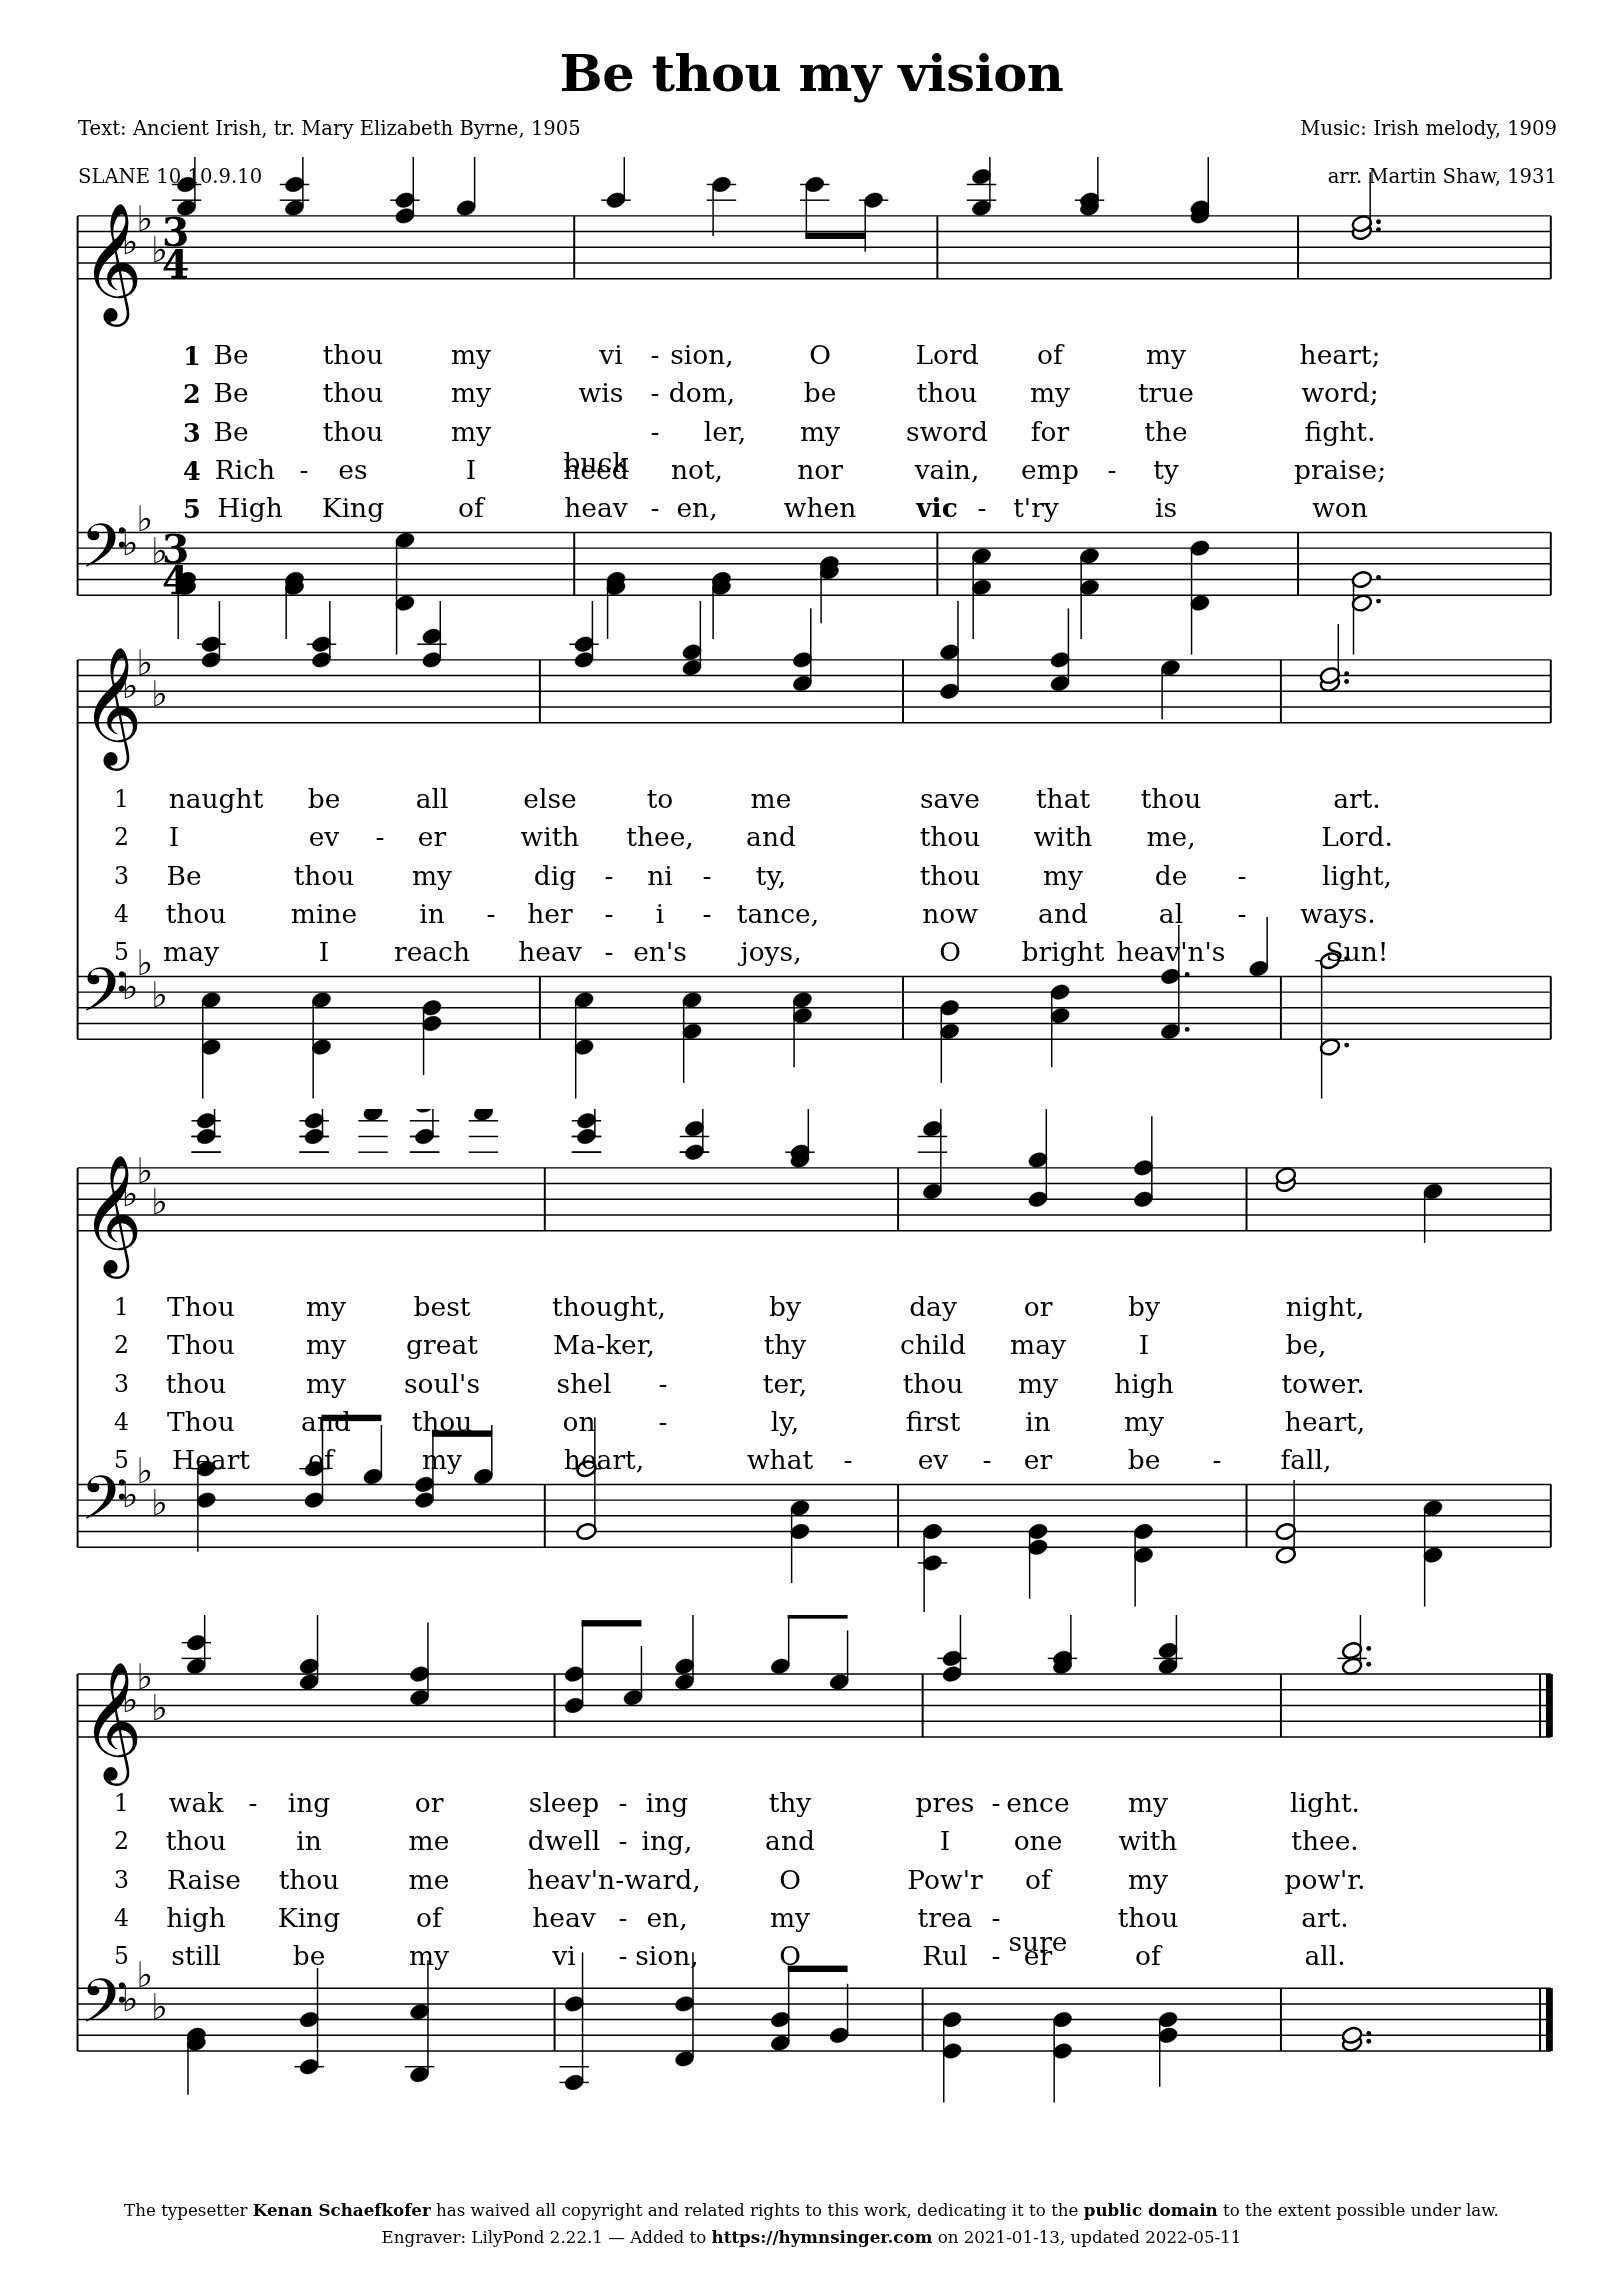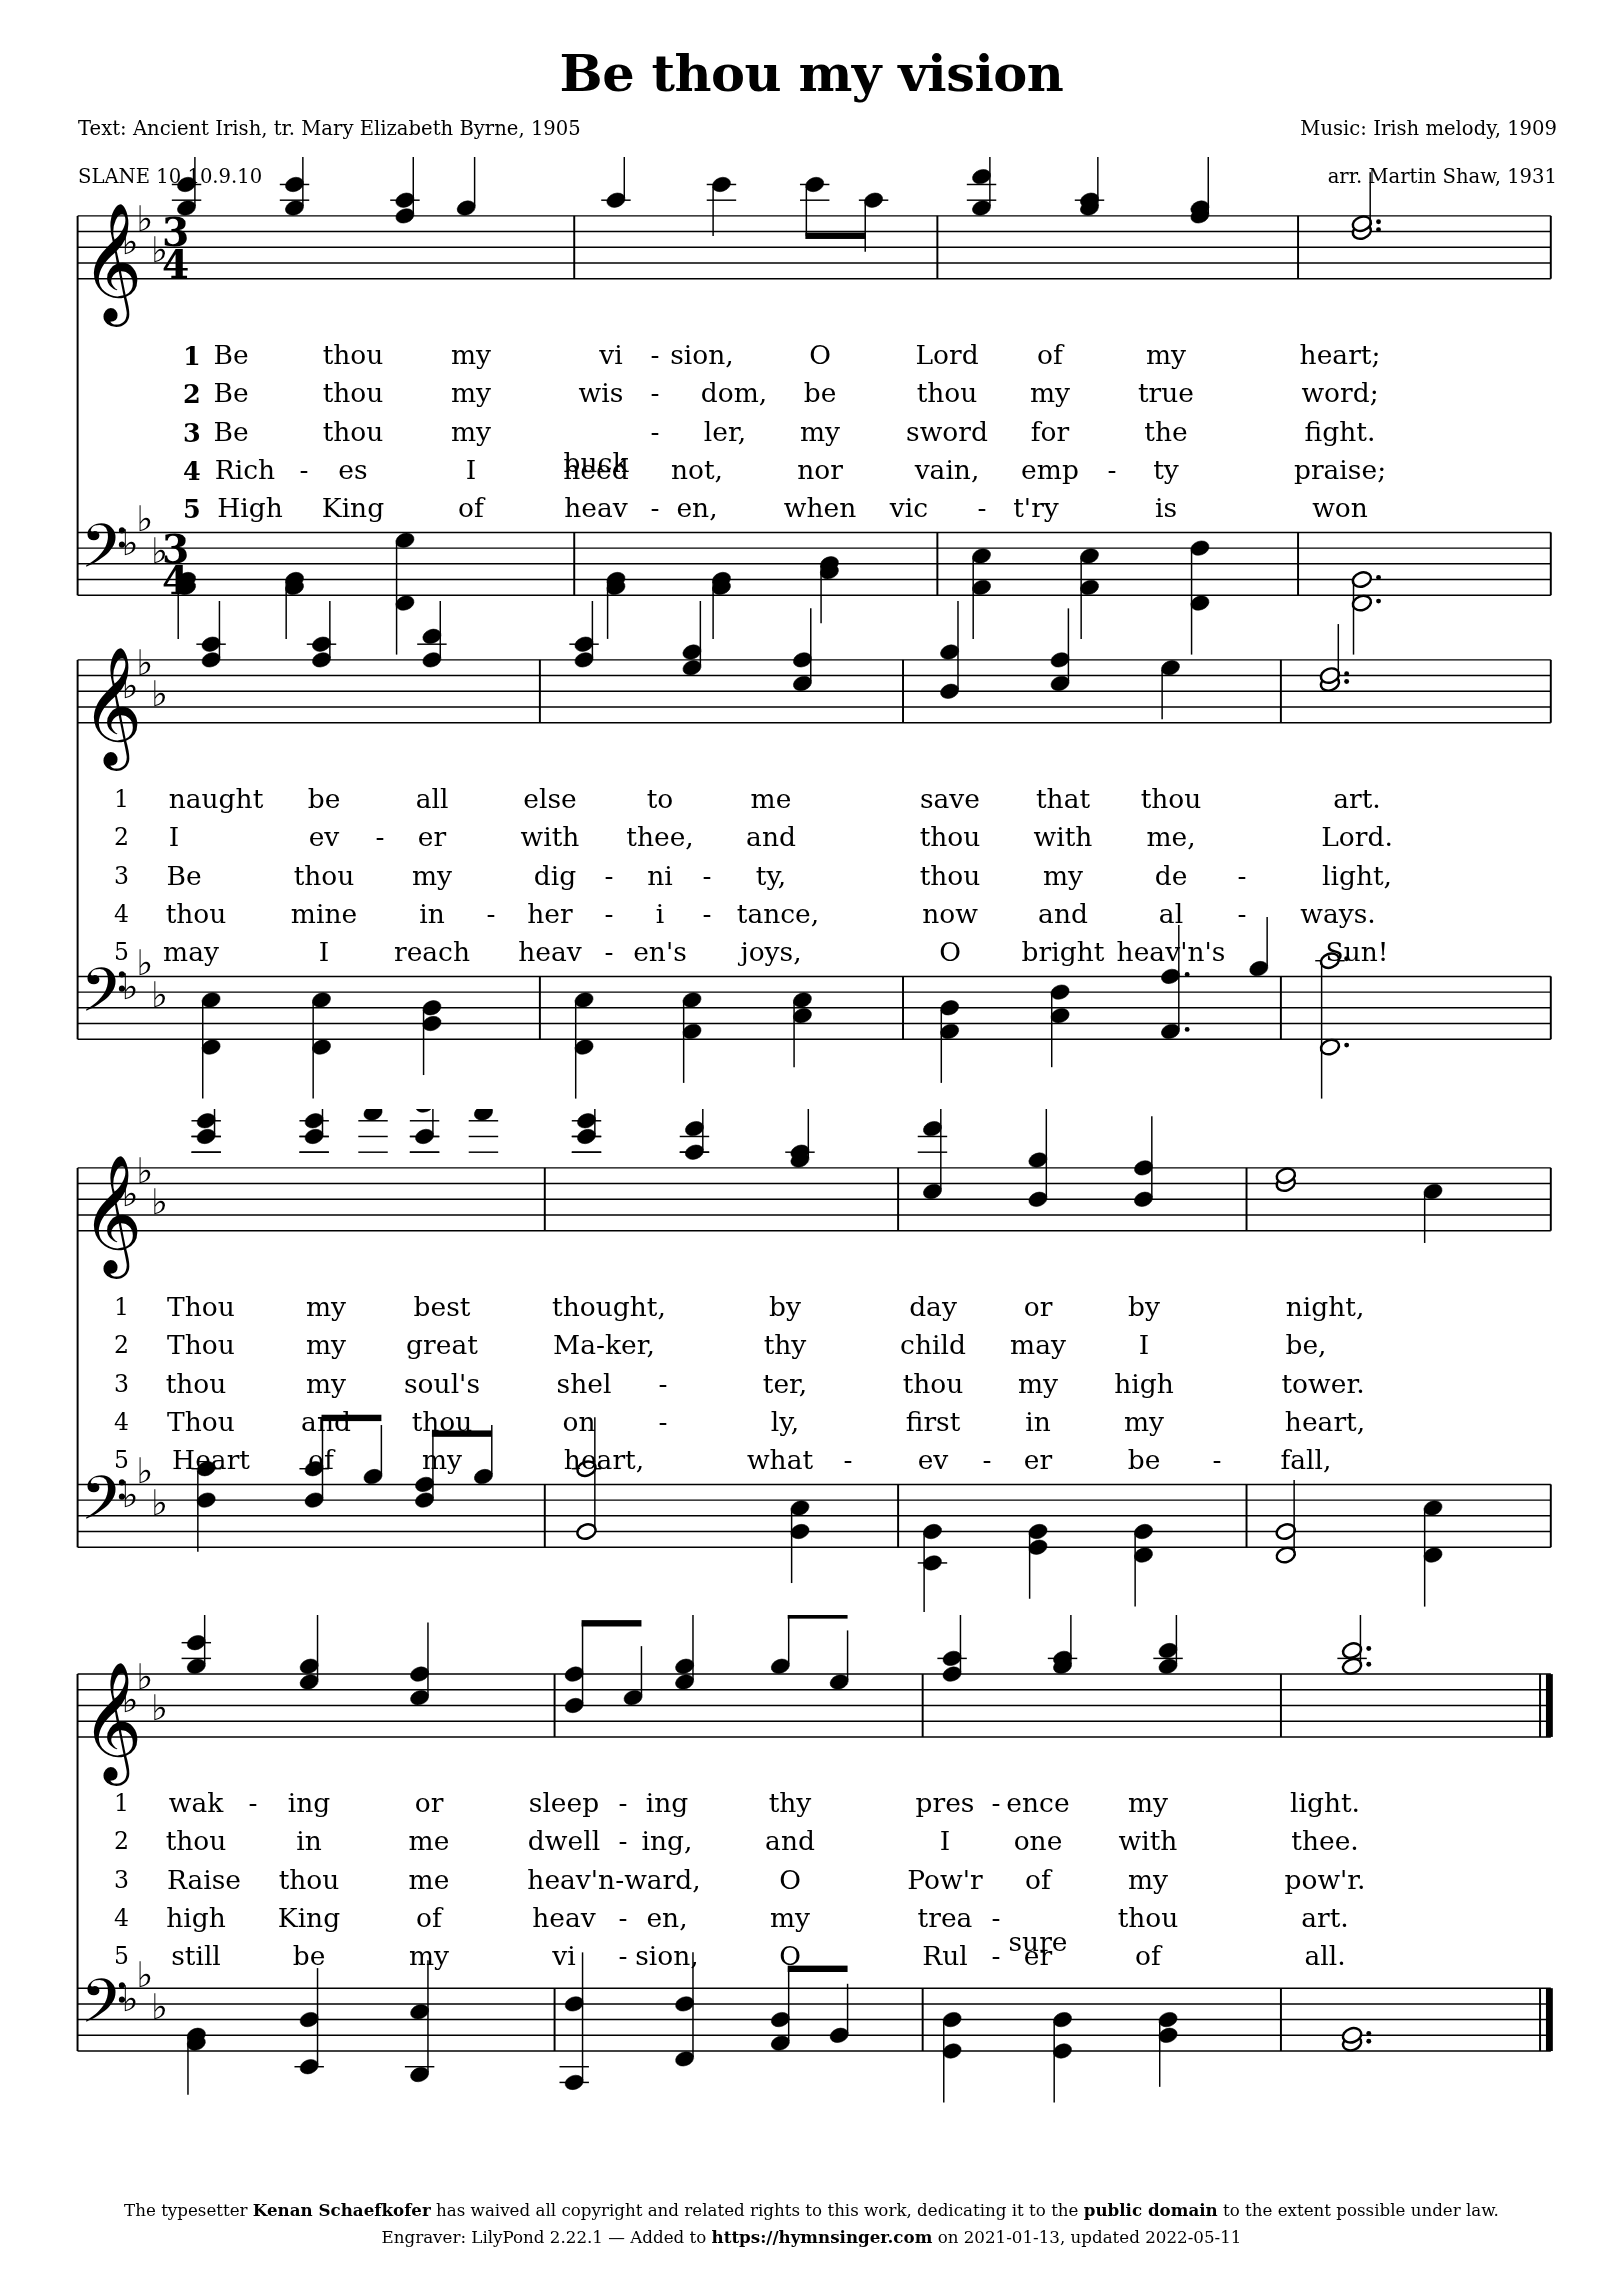--- a/index.html
+++ b/index.html
@@ -726,21 +726,21 @@
       <span class="syl" style="left: 1166px;">my</span>
       <span class="syl" style="left: 1340px;">heart;</span>
     </div>
     <div class="lyric-line" style="top: 38px;">
       <span class="vnum bold" style="left: 183px; top: 2px;">2</span>
       <span class="syl" style="left: 231px;">Be</span>
       <span class="syl" style="left: 353px;">thou</span>
       <span class="syl" style="left: 471px;">my</span>
       <span class="syl" style="left: 601px;">wis</span>
       <span class="hyph" style="left: 655px;">-</span>
-      <span class="syl" style="left: 702px; margin-left: 32px;">dom,</span>
+      <span class="syl" style="left: 702px;">dom,</span>
       <span class="syl" style="left: 820px;">be</span>
       <span class="syl" style="left: 947px;">thou</span>
       <span class="syl" style="left: 1050px;">my</span>
       <span class="syl" style="left: 1166px;">true</span>
       <span class="syl" style="left: 1340px;">word;</span>
     </div>
     <div class="lyric-line" style="top: 77px;">
       <span class="vnum bold" style="left: 183px; top: 2px;">3</span>
       <span class="syl" style="left: 231px;">Be</span>
       <span class="syl" style="left: 353px;">thou</span>
@@ -771,21 +771,21 @@
     </div>
     <div class="lyric-line" style="top: 153px;">
       <span class="vnum bold" style="left: 183px; top: 2px;">5</span>
       <span class="syl" style="left: 250px;">High</span>
       <span class="syl" style="left: 353px;">King</span>
       <span class="syl" style="left: 471px;">of</span>
       <span class="syl" style="left: 596px;">heav</span>
       <span class="hyph" style="left: 655px;">-</span>
       <span class="syl" style="left: 697px;">en,</span>
       <span class="syl" style="left: 820px;">when</span>
-      <span class="syl" style="left: 909px;">vic</span>
+      <span class="syl" style="left: 937px; font-weight: bold;">vic</span>
       <span class="hyph" style="left: 982px;">-</span>
       <span class="syl" style="left: 1036px;">t'ry</span>
       <span class="syl" style="left: 1166px;">is</span>
       <span class="syl" style="left: 1340px;">won</span>
     </div>
   </div>
 <div class="lyrics" style="top: 783px;">
     <div class="lyric-line" style="top: 0px;">
       <span class="vnum" style="left: 114px; top: 2px;">1</span>
       <span class="syl" style="left: 216px;">naught</span>

